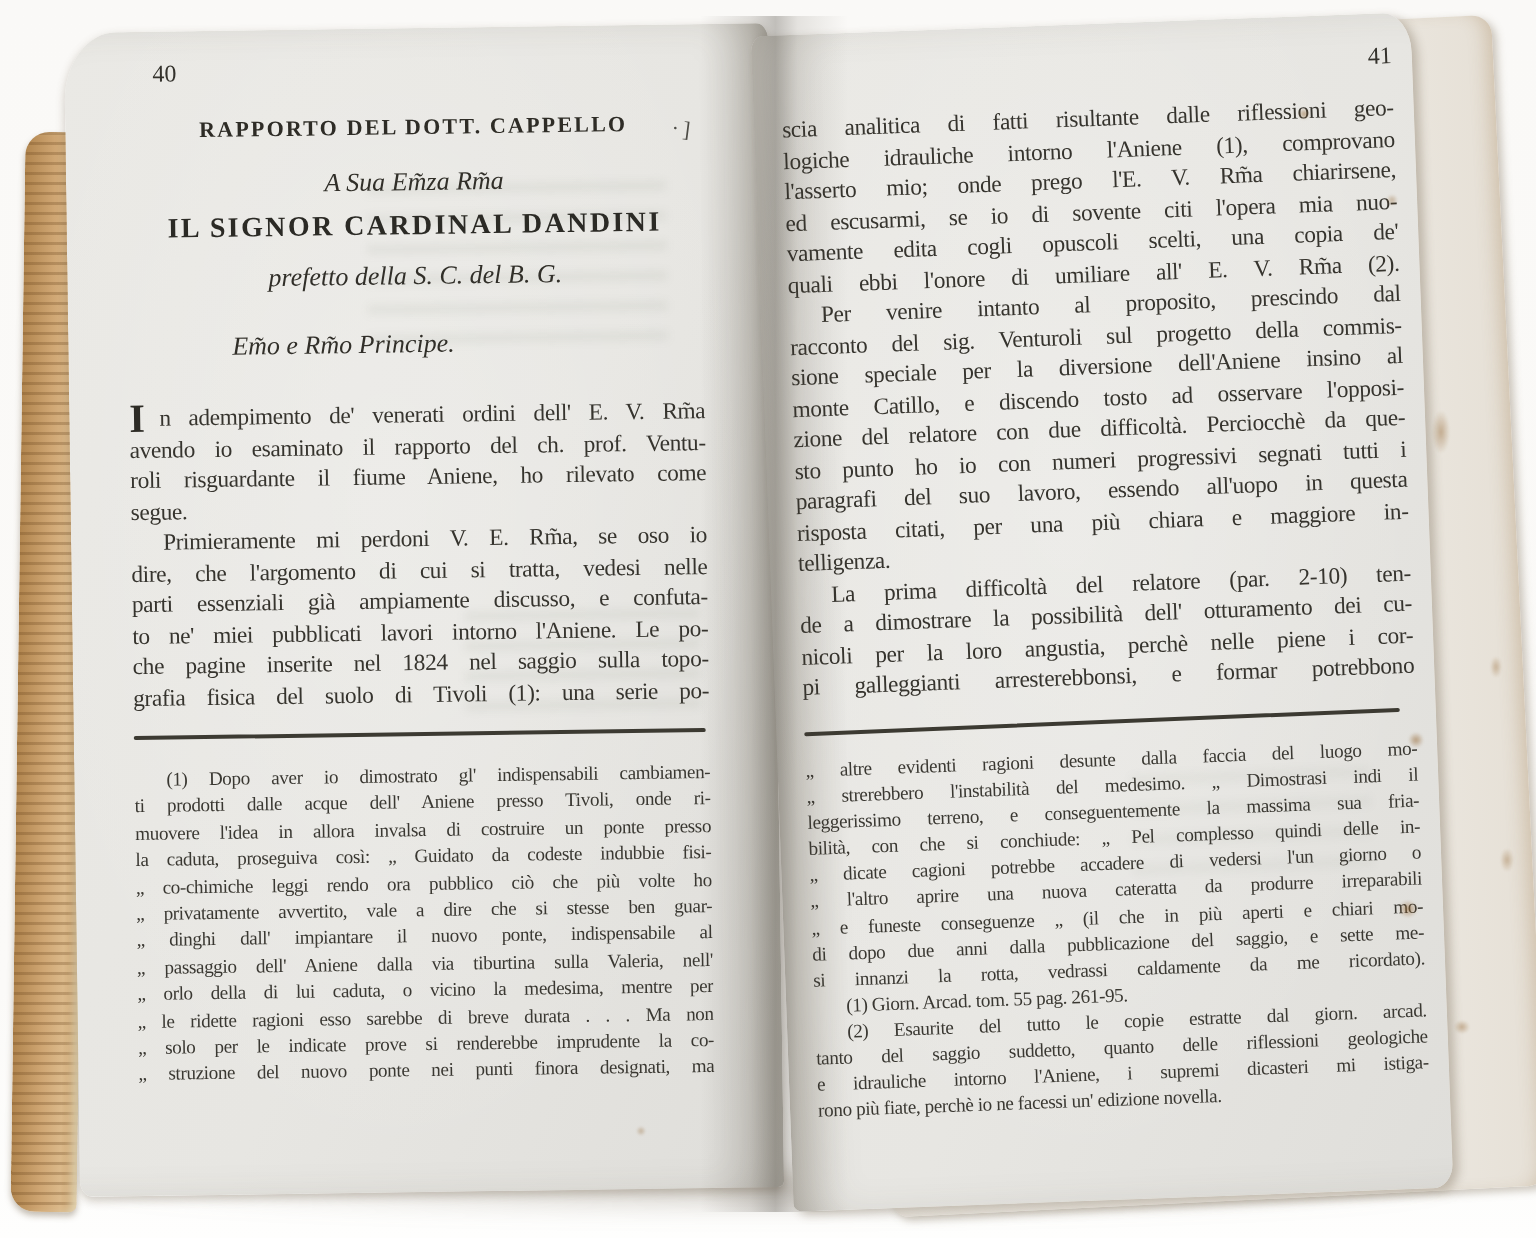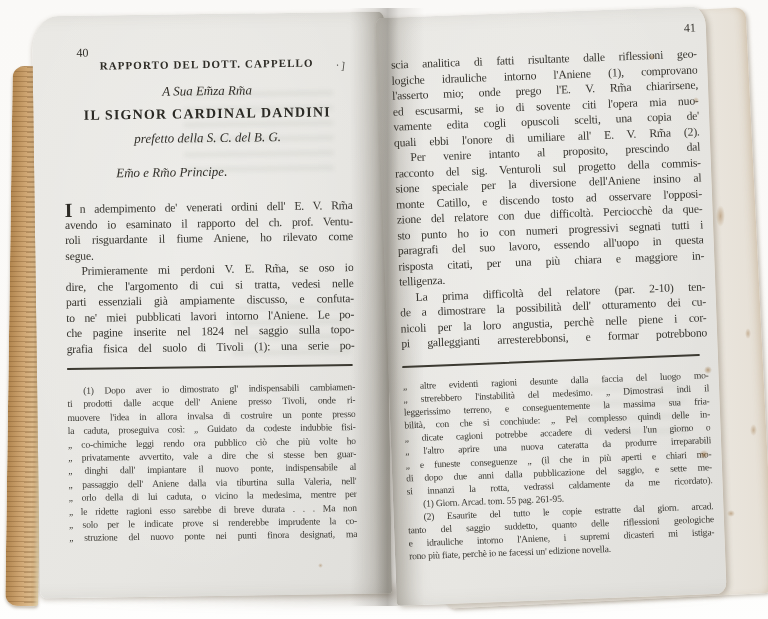--- a/index.html
+++ b/index.html
@@ -78,21 +78,21 @@
 
 <div class="stage">
 
   <div class="book-shadow"></div>
   <div class="page-edges-left"></div>
   <div class="underpage"></div>
 
   <div class="page left-page">
     <div class="smudge sm1"></div>
     <div class="smudge sm2"></div>
-    <div class="pagenum" style="left:44px;top:30px;">40</div>
+    <div class="pagenum" style="left:44px;top:14px;">40</div>
     <div class="kicker" style="top:44px;">RAPPORTO DEL DOTT. CAPPELLO</div>
     <div class="ital" style="top:69px;">A Sua Em̃za Rm̃a</div>
     <div class="caps" style="top:92px;">IL SIGNOR CARDINAL DANDINI</div>
     <div class="ital" style="top:116px;">prefetto della S. C. del B. G.</div>
     <div class="ital salutation" style="top:150px;">Em̃o e Rm̃o Principe.</div>
     <div class="inkmark">·]</div>
 
     <div class="body-col lp-body">
       <span class="dropcap">I</span>
       <div class="para has-drop">

